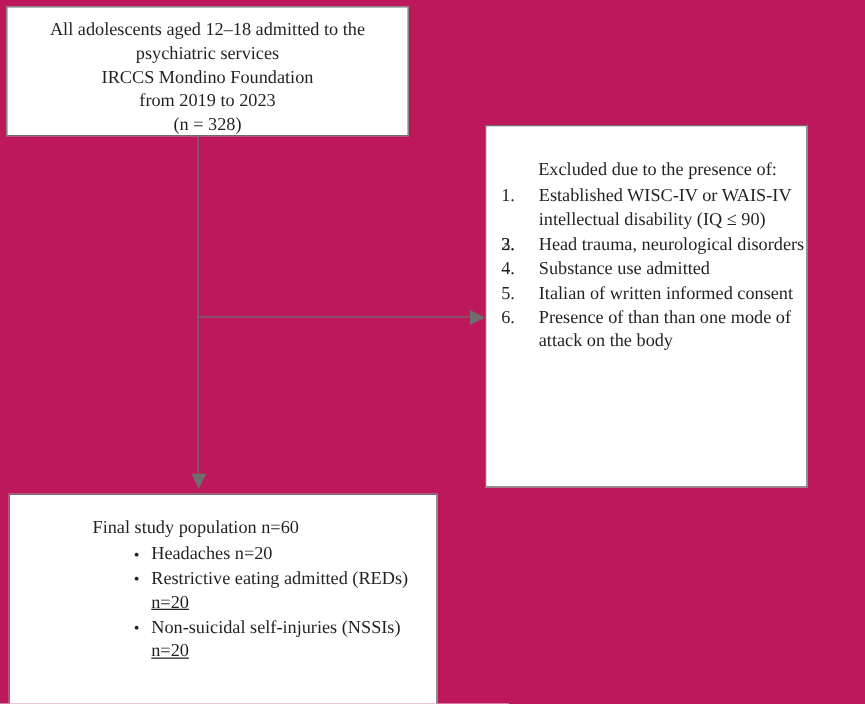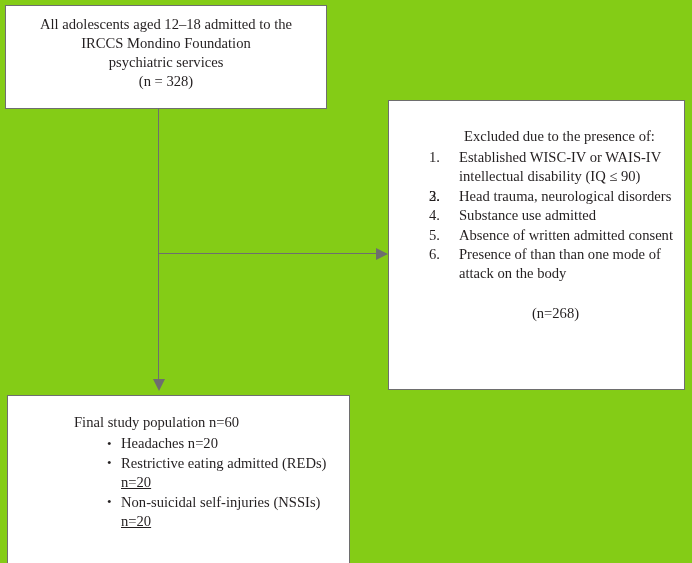--- a/index.html
+++ b/index.html
@@ -4,21 +4,21 @@
 <style>
   html, body {
     margin: 0;
     padding: 0;
     background: #ffffff;
   }
   #canvas {
     position: relative;
     width: 692px;
     height: 563px;
-    background: #84cc16;
+    background: #be185d;
     font-family: "Liberation Serif", "DejaVu Serif", serif;
     color: #231f20;
     overflow: hidden;
   }
 
   .box {
     position: absolute;
     box-sizing: border-box;
     border: 1px solid #6e6e6e;
     background: #ffffff;
@@ -36,23 +36,22 @@
     text-align: center;
     font-size: 14.6px;
     line-height: 19px;
     white-space: nowrap;
   }
 
   
   #box-excluded {
     left: 388px;
     top: 100px;
-    width: 297px;
+    width: 258px;
     height: 290px;
-    padding-left: 28px;
   }
   #excluded-heading {
     text-align: center;
     font-size: 14.6px;
     line-height: 19px;
     margin-top: 26px;
     padding-left: 18px;
   }
   #excluded-list {
     margin: 2px 0 0 0;
@@ -155,22 +154,23 @@
     border-left: 12px solid #6e6e6e;
   }
 </style>
 </head>
 <body>
 
 <div id="canvas">
 
   <div class="box" id="box-source">
     <div class="line">All adolescents aged 12–18 admitted to the</div>
+    <div class="line">psychiatric services</div>
     <div class="line">IRCCS Mondino Foundation</div>
-    <div class="line">psychiatric services</div>
+    <div class="line">from 2019 to 2023</div>
     <div class="line">(n = 328)</div>
   </div>
 
   <div class="conn" id="conn-vert"></div>
   <div class="conn" id="conn-horiz"></div>
   <div class="arrow-head" id="arrow-down"></div>
   <div class="arrow-head" id="arrow-right"></div>
 
   <div class="box" id="box-excluded">
     <div id="excluded-heading">Excluded due to the presence of:</div>
@@ -185,28 +185,27 @@
       <li>
         <span class="num">3.</span>
         <span>Head trauma, neurological disorders</span>
       </li>
       <li>
         <span class="num">4.</span>
         <span>Substance use admitted</span>
       </li>
       <li>
         <span class="num">5.</span>
-        <span>Absence of written admitted consent</span>
+        <span>Italian of written informed consent</span>
       </li>
       <li>
         <span class="num">6.</span>
         <span>Presence of than than one mode of attack on the body</span>
       </li>
     </ol>
-    <div id="excluded-total">(n=268)</div>
   </div>
 
   <div class="box" id="box-final">
     <div id="final-heading">Final study population n=60</div>
     <ul id="final-list">
       <li>
         <span class="bullet">•</span>
         <span>Headaches n=20</span>
       </li>
       <li>

